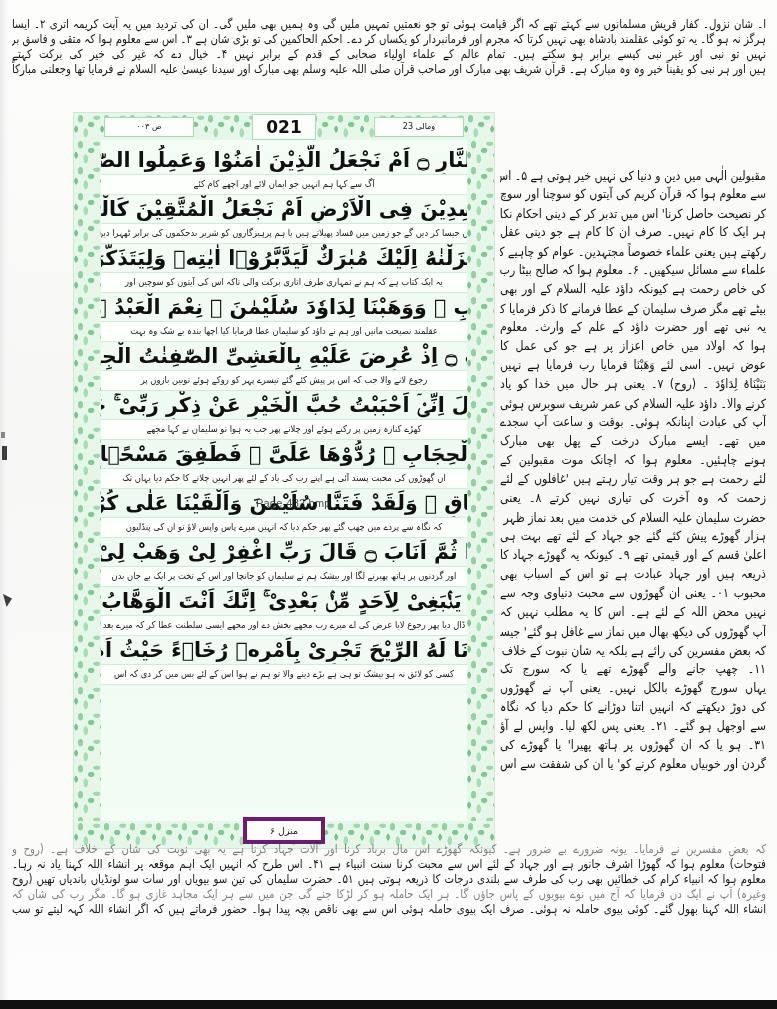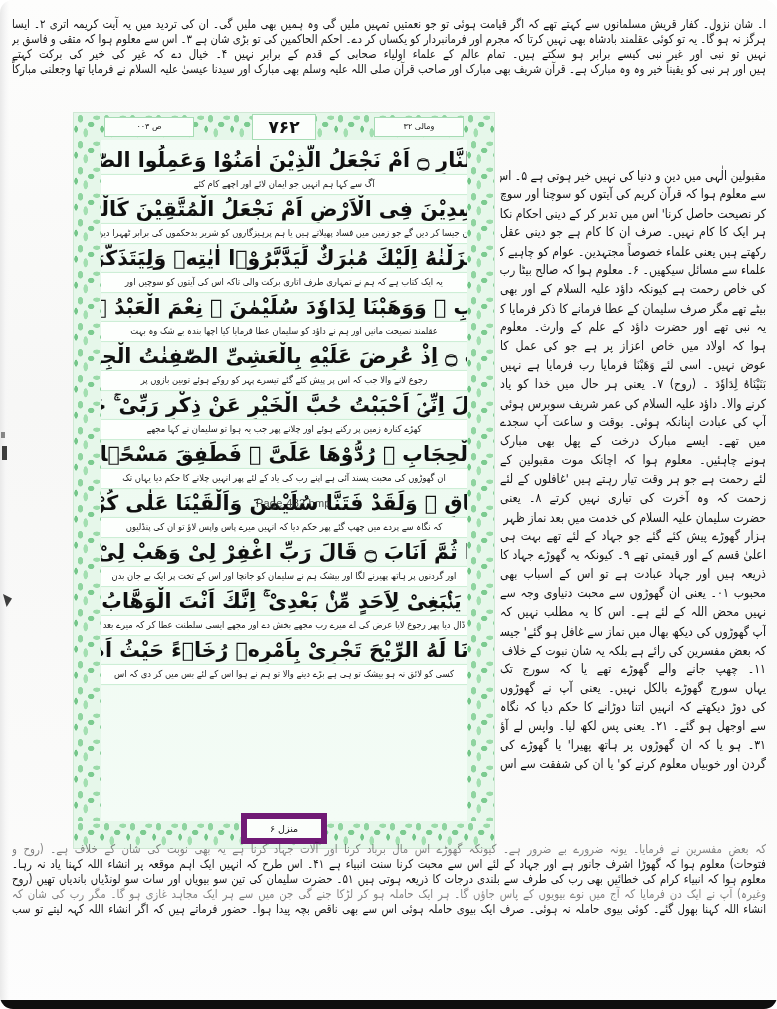--- a/index.html
+++ b/index.html
@@ -9,21 +9,20 @@
   }
   body {
     font-family: "DejaVu Sans", sans-serif;
   }
   #page {
     position: relative;
     width: 777px;
     height: 1009px;
     background: #fbfbfa;
     overflow: hidden;
-    border-radius: 13px;
   }
 
   
   .paper {
     position: absolute;
     left: 0; top: 0;
     width: 777px; height: 1009px;
     background:
       linear-gradient(180deg, #fdfdfc 0%, #f7f7f6 40%, #fafaf9 75%, #fdfdfd 100%);
   }
@@ -194,21 +193,21 @@
   .verse-unit { width: 100%; }
 
   .manzil {
     position: absolute;
     left: 50%;
     transform: translateX(-50%);
     bottom: 4px;
     width: 74px;
     height: 19px;
     background: #fbfefb;
-    border: 6px solid #701a75;
+    border: 4px solid #701a75;
     display: flex;
     align-items: center;
     justify-content: center;
     direction: rtl;
     color: #141414;
     font-size: 9.5px;
   }
 
   
   .watermark {
@@ -291,22 +290,22 @@
     <div class="frame-rule outer"></div>
     <div class="panel-inner"></div>
     <div class="frame-rule inner"></div>
 
     <div class="vine left"></div>
     <div class="vine right"></div>
     <div class="vine top"></div>
     <div class="vine bottom"></div>
 
     <div class="hdr-box left urdu">ص ۳۰۰</div>
-    <div class="hdr-page urdu">۲۶۷</div>
-    <div class="hdr-box right urdu">ومالی ۲۳</div>
+    <div class="hdr-page urdu">120</div>
+    <div class="hdr-box right urdu">ومالی 32</div>
 
     <div style="position:absolute;left:27px;top:32px;width:366px;height:664px;overflow:hidden;">
 
       <div class="verse-unit">
         <div class="ayah-row urdu">مِنَ النَّارِ ۝ اَمْ نَجْعَلُ الَّذِيْنَ اٰمَنُوْا وَعَمِلُوا الصّٰلِحٰتِ</div>
         <div class="trans-row urdu">آگ سے کہا ہم انہیں جو ایمان لائے اور اچھے کام کئے</div>
       </div>
       <div class="verse-unit">
         <div class="ayah-row urdu">كَالْمُفْسِدِيْنَ فِى الْاَرْضِ اَمْ نَجْعَلُ الْمُتَّقِيْنَ كَالْفُجَّارِ ۝</div>
         <div class="trans-row urdu">ان جیسا کر دیں گے جو زمین میں فساد پھیلاتے ہیں یا ہم پرہیزگاروں کو شریر بدحکموں کی برابر ٹھہرا دیں</div>

